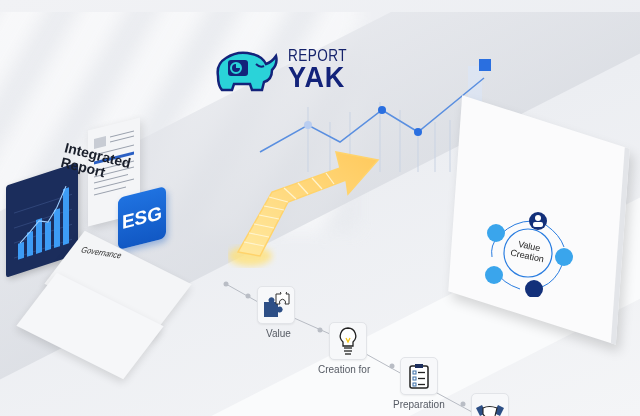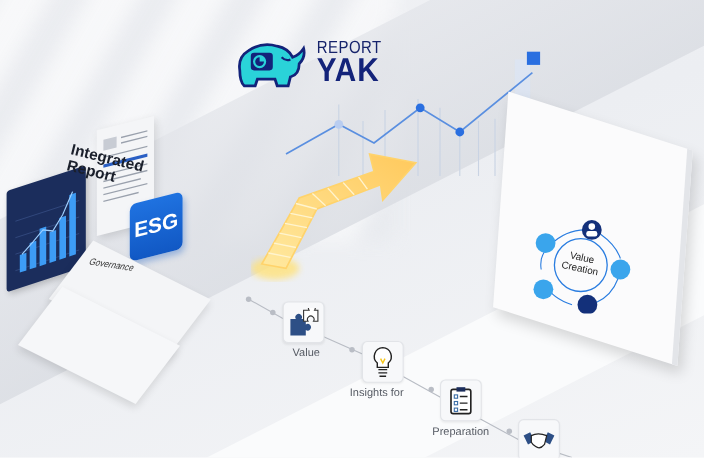--- a/index.html
+++ b/index.html
@@ -2,21 +2,21 @@
 <html><head>
 <meta charset="utf-8">
 <style>
   * { box-sizing: border-box; margin: 0; padding: 0; }
   html, body { width: 640px; height: 416px; overflow: hidden; }
   body {
     font-family: "Liberation Sans", sans-serif;
     background: linear-gradient(160deg, #f1f2f5 0%, #eceef2 45%, #f4f5f7 100%);
     position: relative;
   }
-  .scene { position: absolute; inset: 0; overflow: hidden; }
+  .scene { position: absolute; inset: 0; overflow: hidden; margin-top: 12px; }
   .band {
     position: absolute; left: -80px; top: 240px; width: 900px; height: 150px;
     background: linear-gradient(180deg, #e3e5ea, #d8dbe1);
     transform: rotate(-27deg); transform-origin: left top; opacity: .75;
   }
   .band2 {
     position: absolute; left: 180px; top: 420px; width: 700px; height: 90px;
     background: #fafbfc; transform: rotate(-27deg); transform-origin: left top;
   }
   .light {
@@ -253,21 +253,21 @@
     <svg width="22" height="30" viewBox="0 0 22 30">
       <path d="M11 2 a8 8 0 0 0 -5 14 v4 h10 v-4 a8 8 0 0 0 -5 -14 z" fill="#fff" stroke="#222" stroke-width="1.3"></path>
       <path d="M9 12 l2 4 l2 -4" fill="none" stroke="#f5c518" stroke-width="1.3"></path>
       <g stroke="#222" stroke-width="1.3">
           <line x1="7" y1="22" x2="15" y2="22"></line>
           <line x1="7" y1="25" x2="15" y2="25"></line>
           <line x1="8" y1="28" x2="14" y2="28"></line>
         </g>
     </svg>
   </div>
-  <div class="step-label" style="left:318px;top:352px;">Insights for</div>
+  <div class="step-label" style="left:318px;top:352px;">Creation for</div>
 
   <div class="step-card" style="left:400px;top:345px;">
     <svg width="22" height="28" viewBox="0 0 22 28">
       <rect x="2" y="4" width="18" height="22" rx="2" fill="#fff" stroke="#222" stroke-width="1.5"></rect>
       <rect x="7" y="2" width="8" height="4" fill="#1b2d5c"></rect>
       <g stroke="#3a6ea8" stroke-width="1">
           <rect x="5" y="9" width="3" height="3" fill="none"></rect>
           <rect x="5" y="15" width="3" height="3" fill="none"></rect>
           <rect x="5" y="21" width="3" height="3" fill="none"></rect>
         </g>

